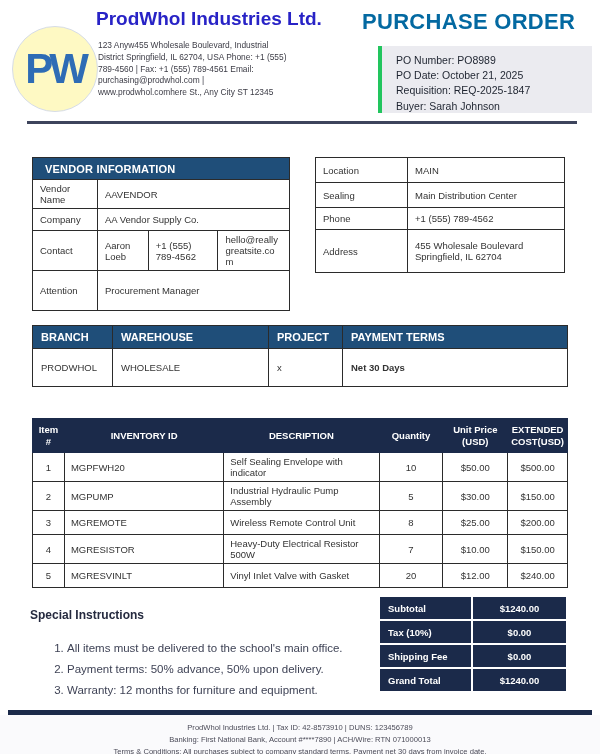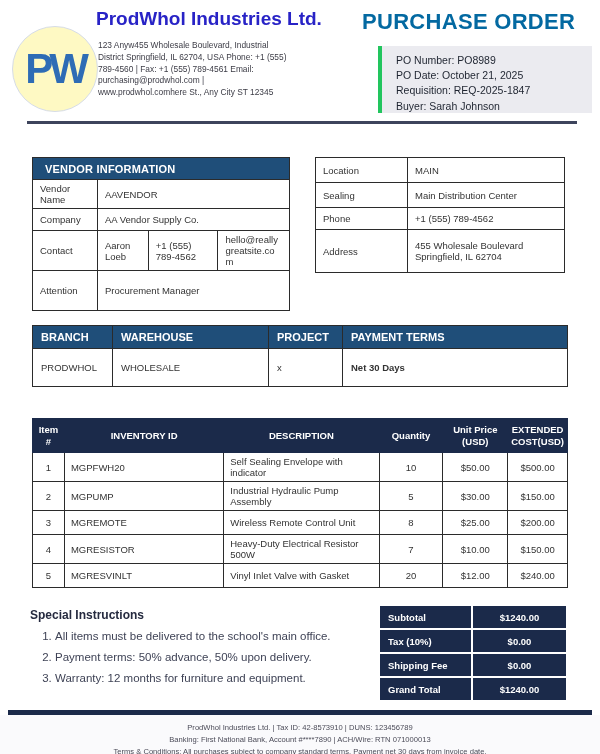--- a/index.html
+++ b/index.html
@@ -77,26 +77,26 @@
   }
   .items-table td { border: 1px solid #2b2b2b; padding: 3px 6px; height: 24px; }
   .items-table td.c { text-align: center; }
 
   
   .si-title {
     position: absolute; left: 30px; top: 608px;
     font-size: 12px; font-weight: bold; color: #252a3f;
   }
   .si-list {
-    position: absolute; left: 40px; top: 626px; margin: 0; padding-left: 15px;
+    position: absolute; left: 40px; top: 626px; margin: 12px; padding-left: 15px;
     font-size: 11.5px; line-height: 21px; color: #3f4356;
   }
 
   
-  .totals-table { position: absolute; left: 378px; top: 595px; width: 190px; margin-top: 9px; }
+  .totals-table { position: absolute; left: 378px; top: 595px; width: 190px; }
   .totals-table td {
     background: #1b2a4a; color: #ffffff; font-weight: bold; font-size: 9.5px;
     border: 2px solid #ffffff; height: 24px; padding: 3px 8px;
   }
   .totals-table td.tval { text-align: center; width: 95px; }
 
   
   .footer-bar {
     position: absolute; left: 8px; top: 710px; width: 584px; height: 5px;
     background: #1b2a4a;

